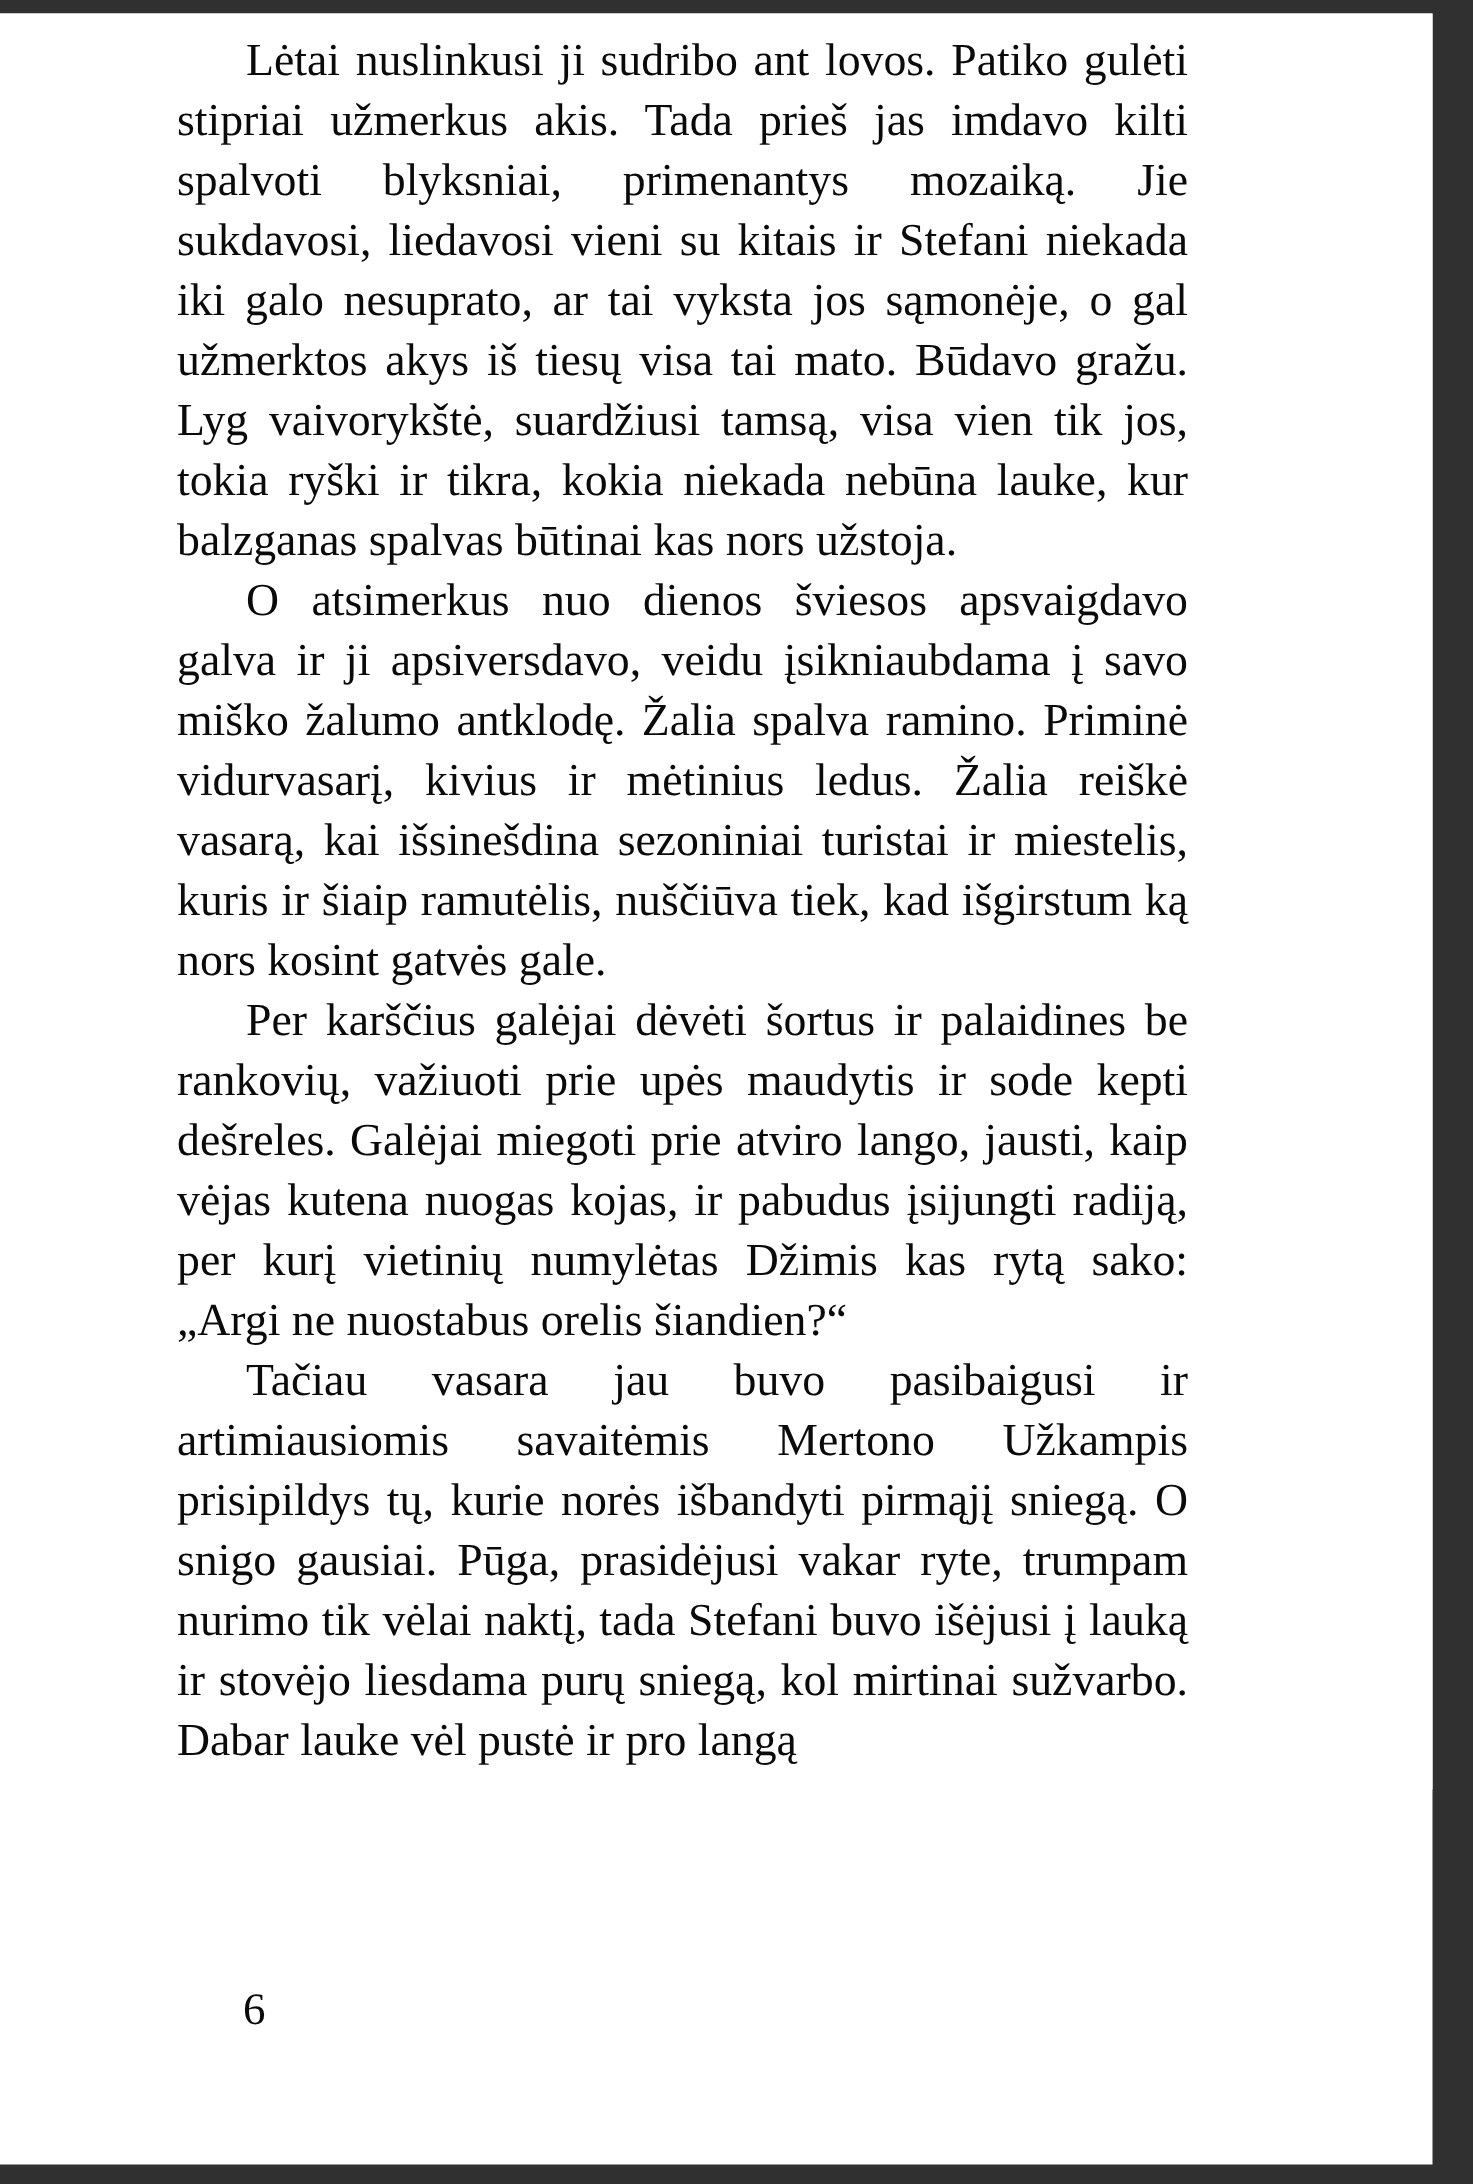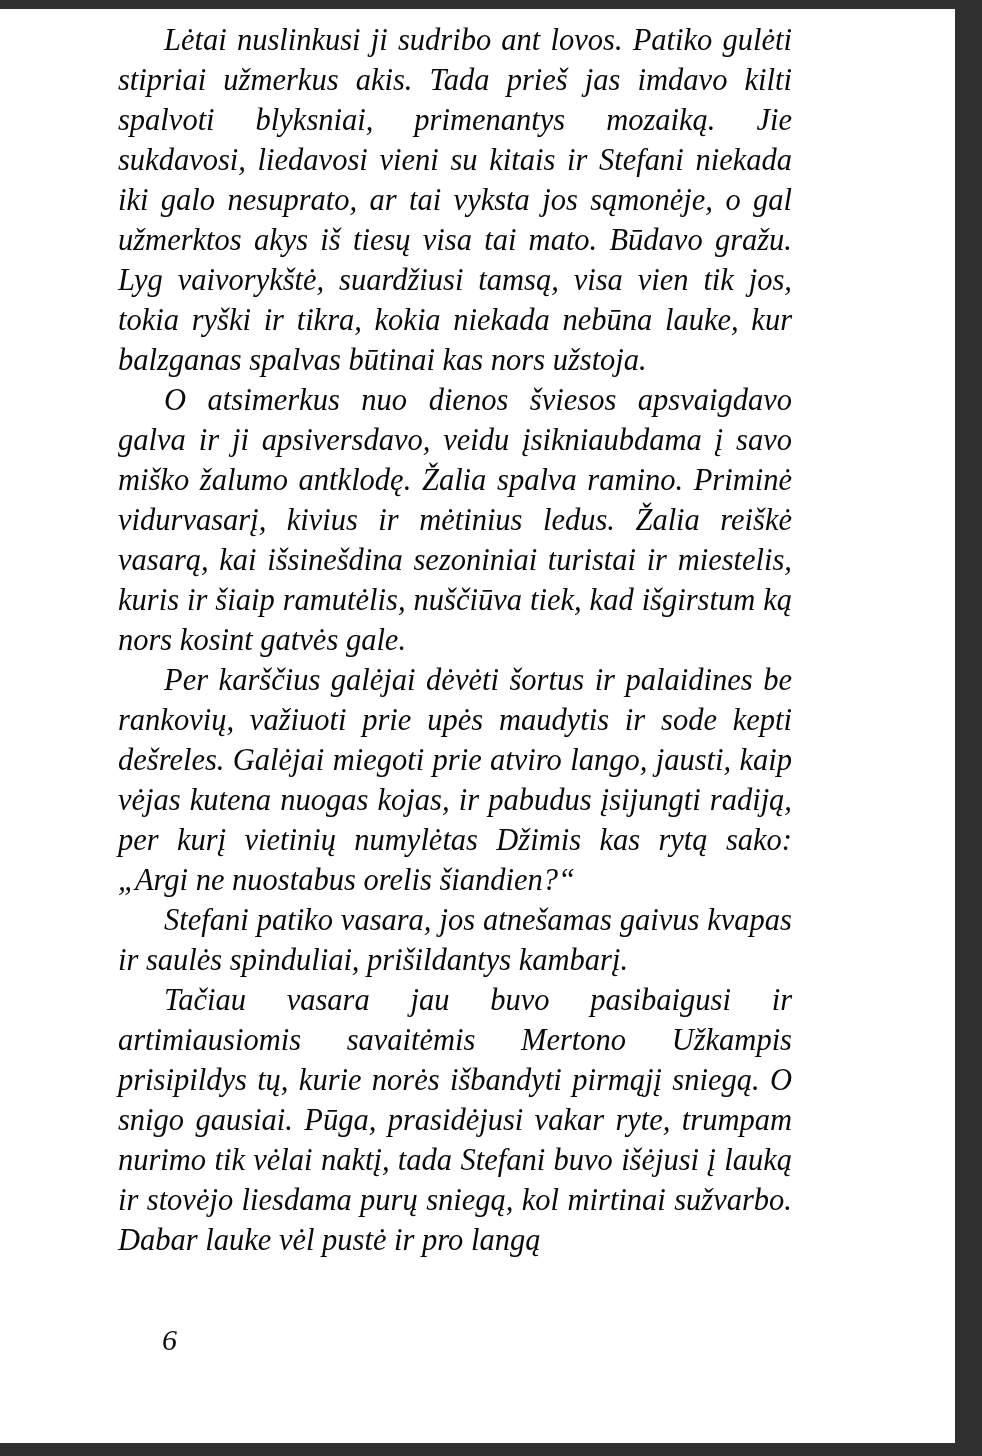--- a/index.html
+++ b/index.html
@@ -41,21 +41,20 @@
     height: 13px;
   }
 
   .page-sheet {
     position: absolute;
     left: 0;
     top: 9px;
     width: 955px;
     height: 1184px;
     background: #ffffff;
-    font-style: italic;
   }
 
   .text-block {
     position: absolute;
     left: 118px;
     top: 11px;
     width: 674px;
   }
 
   p.para {
@@ -100,21 +99,20 @@
   <div class="scan-edge top"></div>
   <div class="scan-edge right"></div>
   <div class="scan-edge bottom"></div>
 
   <div class="page-sheet">
 
     <div class="text-block">
       <p class="para">Lėtai nuslinkusi ji sudribo ant lovos. Patiko gulėti stipriai užmerkus akis. Tada prieš jas imdavo kilti spalvoti blyksniai, primenantys mozaiką. Jie sukdavosi, liedavosi vieni su kitais ir Stefani niekada iki galo nesuprato, ar tai vyksta jos sąmonėje, o gal užmerktos akys iš tiesų visa tai mato. Būdavo gražu. Lyg vaivorykštė, suardžiusi tamsą, visa vien tik jos, tokia ryški ir tikra, kokia niekada nebūna lauke, kur balzganas spalvas būtinai kas nors užstoja.</p>
       <p class="para">O atsimerkus nuo dienos šviesos apsvaigdavo galva ir ji apsiversdavo, veidu įsikniaubdama į savo miško žalumo antklodę. Žalia spalva ramino. Priminė vidurvasarį, kivius ir mėtinius ledus. Žalia reiškė vasarą, kai išsinešdina sezoniniai turistai ir miestelis, kuris ir šiaip ramutėlis, nuščiūva tiek, kad išgirstum ką nors kosint gatvės gale.</p>
       <p class="para">Per karščius galėjai dėvėti šortus ir palaidines be rankovių, važiuoti prie upės maudytis ir sode kepti dešreles. Galėjai miegoti prie atviro lango, jausti, kaip vėjas kutena nuogas kojas, ir pabudus įsijungti radiją, per kurį vietinių numylėtas Džimis kas rytą sako: „Argi ne nuostabus orelis šiandien?“</p>
-      <p class="para">Stefani patiko vasara, jos atnešamas gaivus kvapas ir saulės spinduliai, prišildantys kambarį.</p>
       <p class="para">Tačiau vasara jau buvo pasibaigusi ir artimiausiomis savaitėmis Mertono Užkampis prisipildys tų, kurie norės išbandyti pirmąjį sniegą. O snigo gausiai. Pūga, prasidėjusi vakar ryte, trumpam nurimo tik vėlai naktį, tada Stefani buvo išėjusi į lauką ir stovėjo liesdama purų sniegą, kol mirtinai sužvarbo. Dabar lauke vėl pustė ir pro langą</p>
     </div>
 
     <div class="folio">
       <span class="folio-number">6</span>
     </div>
 
   </div>
 
 </div>

